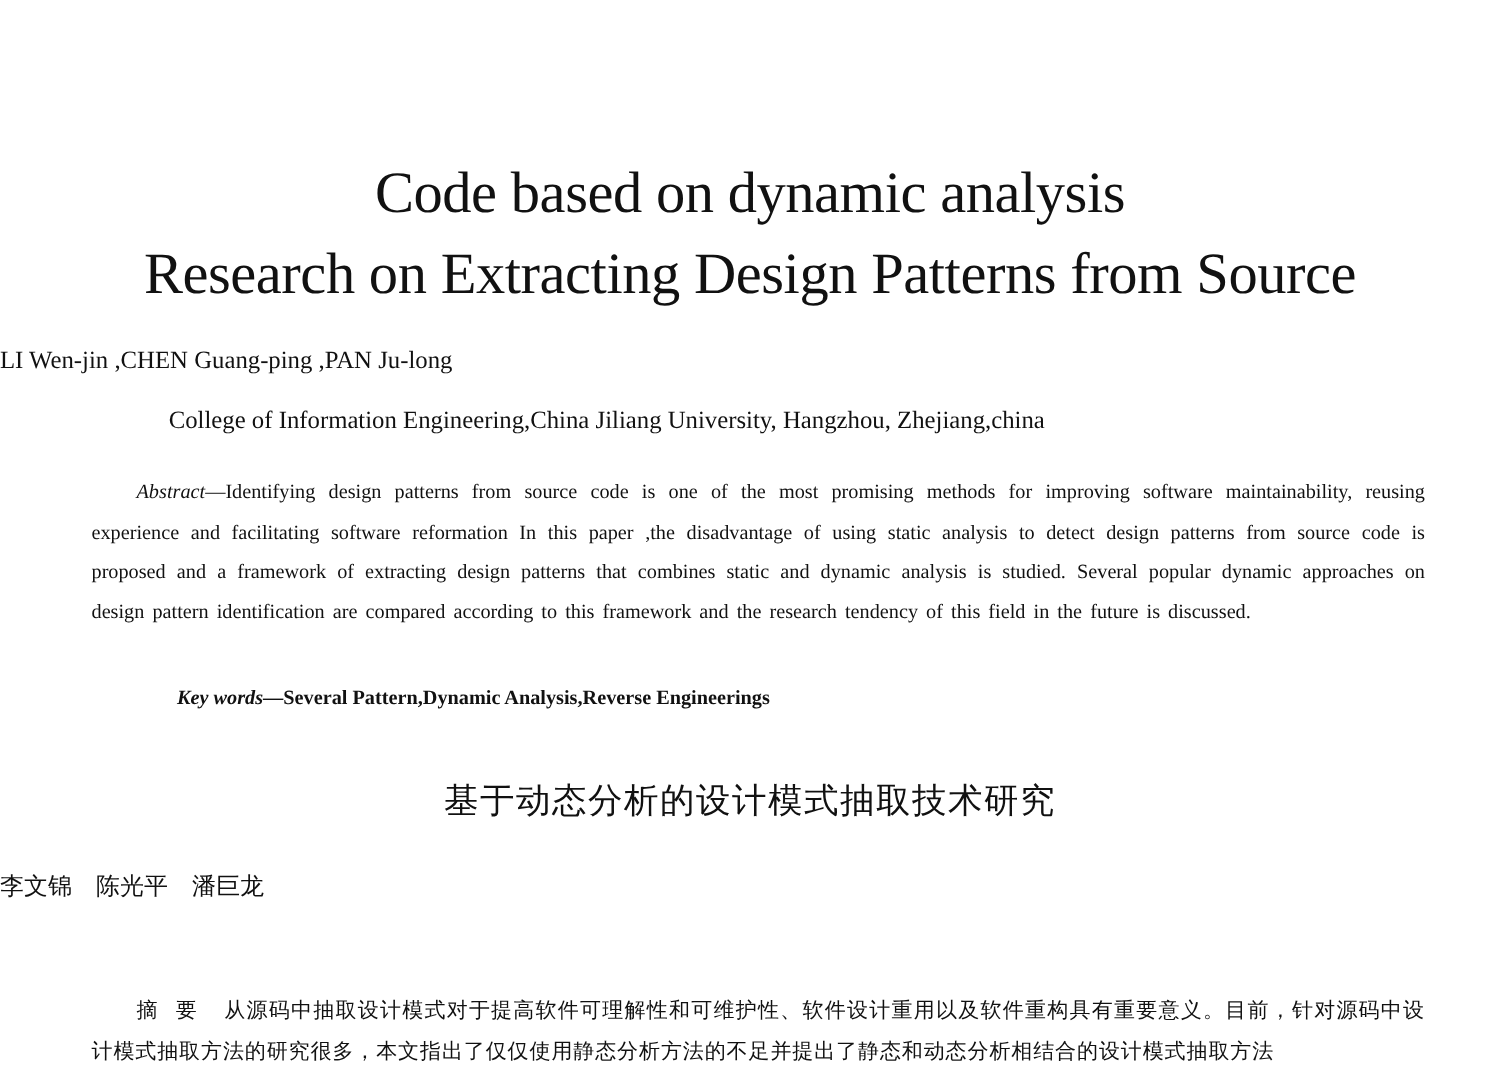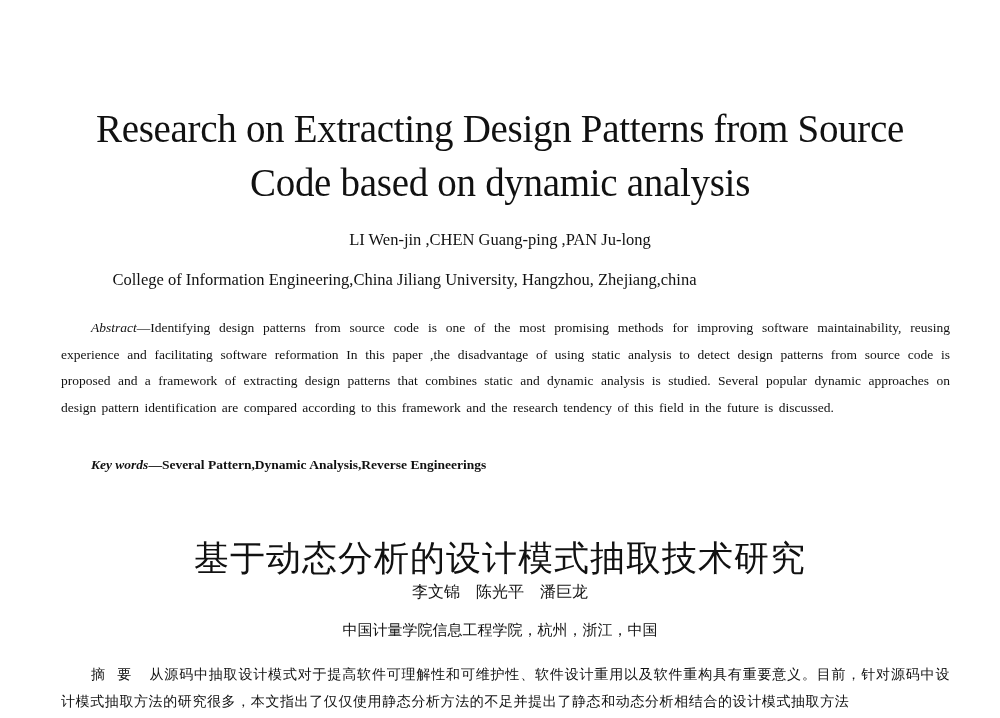--- a/index.html
+++ b/index.html
@@ -28,21 +28,21 @@
       text-align: center;
       font-size: 39px;
       line-height: 54px;
       letter-spacing: -0.3px;
       color: #111;
     }
     .authors-en {
       position: absolute;
       left: 0; width: 1000px;
       top: 230px;
-      text-align: center;
+      text-align: left;
       font-size: 16.5px;
       line-height: 20px;
     }
     .affil-en {
       position: absolute;
       left: 0; width: 809px;
       top: 270px;
       text-align: center;
       font-size: 16.5px;
       line-height: 20px;
@@ -65,37 +65,36 @@
     .keywords-en {
       position: absolute;
       left: 91px;
       top: 455px;
       font-size: 13.5px;
       line-height: 20px;
       font-weight: bold;
     }
     .keywords-en .label {
       font-style: italic;
+      margin-left: 27px;
     }
     .title-zh {
       position: absolute;
       left: 0; width: 1000px;
       top: 510px;
       text-align: center;
       font-family: "DejaVu Sans", sans-serif;
-      font-size: 35px;
+      font-size: 23px;
       line-height: 48px;
       letter-spacing: 1px;
-      margin-top: 24px;
     }
     .authors-zh {
       position: absolute;
       left: 0; width: 1000px;
       top: 582px;
-      text-align: center;
       font-size: 16px;
       line-height: 20px;
       word-spacing: 10px;
     }
     .affil-zh {
       position: absolute;
       left: 0; width: 1000px;
       top: 620px;
       text-align: center;
       font-size: 15px;
@@ -118,33 +117,32 @@
       letter-spacing: 12px;
       margin-right: 6px;
     }
   </style>
 </head>
 <body>
 
 <div class="page">
 
   <div class="title-en">
+    <div>Code based on dynamic analysis</div>
     <div>Research on Extracting Design Patterns from Source</div>
-    <div>Code based on dynamic analysis</div>
   </div>
 
   <div class="authors-en">LI Wen-jin ,CHEN Guang-ping ,PAN Ju-long</div>
 
   <div class="affil-en">College of Information Engineering,China Jiliang University, Hangzhou, Zhejiang,china</div>
 
   <div class="abstract-en"><span class="label">Abstract</span><span>—</span><span>Identifying design patterns from source code is one of the most promising methods for improving software maintainability, reusing experience and facilitating software reformation In this paper ,the disadvantage of using static analysis to detect design patterns from source code is proposed and a framework of extracting design patterns that combines static and dynamic analysis is studied. Several popular dynamic approaches on design pattern identification are compared according to this framework and the research tendency of this field in the future is discussed.</span></div>
 
   <div class="keywords-en"><span class="label">Key words</span><span>—</span><span>Several Pattern,Dynamic Analysis,Reverse Engineerings</span></div>
 
   <div class="title-zh">基于动态分析的设计模式抽取技术研究</div>
 
   <div class="authors-zh">李文锦　陈光平　潘巨龙</div>
 
-  <div class="affil-zh">中国计量学院信息工程学院，杭州，浙江，中国</div>
 
   <div class="abstract-zh"><span class="label">摘要</span><span>从源码中抽取设计模式对于提高软件可理解性和可维护性、软件设计重用以及软件重构具有重要意义。目前，针对源码中设计模式抽取方法的研究很多，本文指出了仅仅使用静态分析方法的不足并提出了静态和动态分析相结合的设计模式抽取方法</span></div>
 
 </div>
 
 </body></html>

